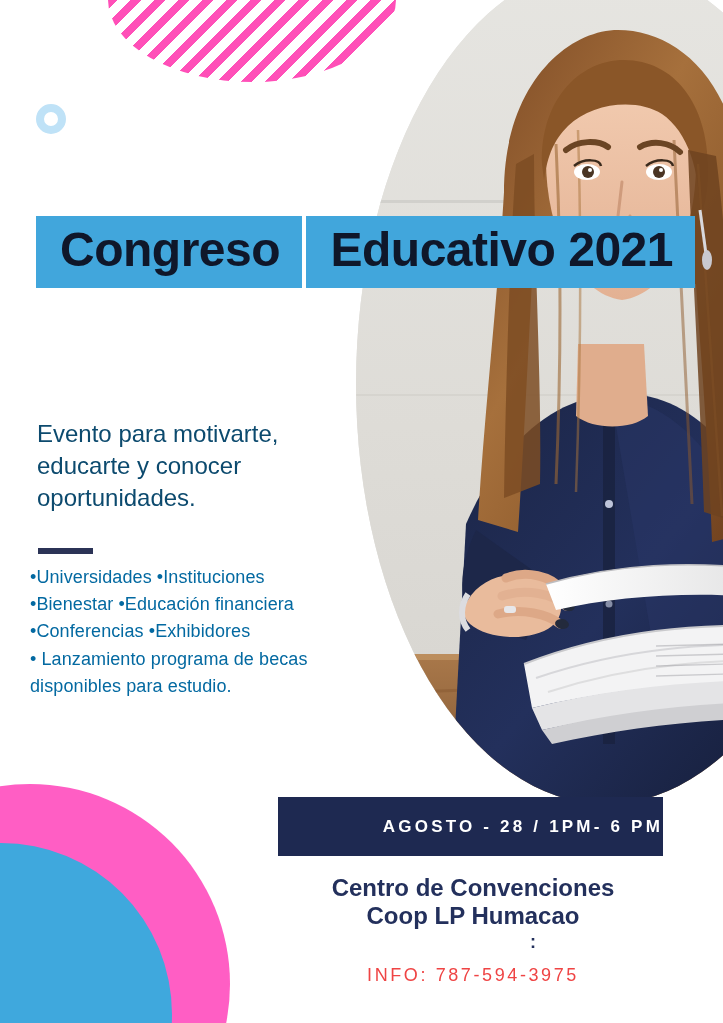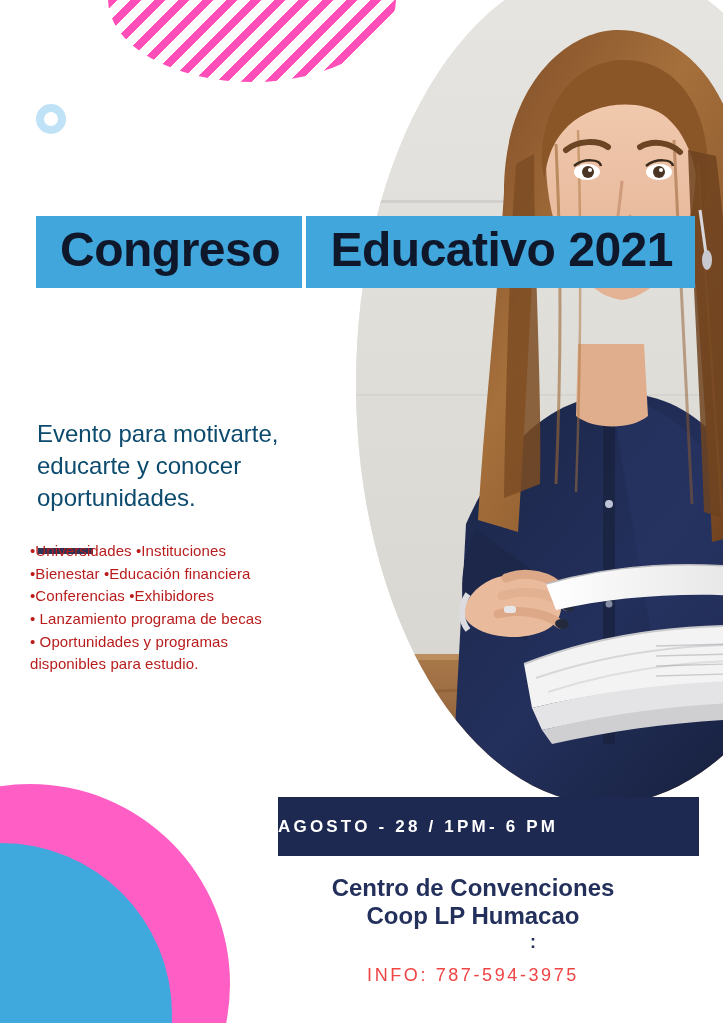--- a/index.html
+++ b/index.html
@@ -163,43 +163,43 @@
     width: 55px;
     height: 6px;
     background: #2B3356;
     z-index: 6;
   }
 
   
   #bullets {
     position: absolute;
     left: 30px;
-    top: 540px;
+    top: 564px;
     width: 400px;
     z-index: 6;
-    font-size: 15px;
+    font-size: 18px;
     line-height: 1.51;
-    color: #b91c1c;
+    color: #0369a1;
     letter-spacing: 0.1px;
   }
   .bullet-line { white-space: nowrap; }
   .bullet-line.wrap-cont { white-space: nowrap; }
 
   
   #date-banner {
     position: absolute;
     left: 278px;
     top: 797px;
-    width: 421px;
+    width: 385px;
     height: 59px;
     background: #1E2951;
     z-index: 7;
     display: flex;
     align-items: center;
-    justify-content: flex-start;
+    justify-content: flex-end;
   }
   #date-text {
     color: #ffffff;
     font-size: 17px;
     font-weight: bold;
     letter-spacing: 3.2px;
     white-space: nowrap;
   }
 
   
@@ -390,21 +390,20 @@
 
   <div id="subtitle">Evento para motivarte, educarte y conocer oportunidades.</div>
 
   <div id="divider"></div>
 
   <div id="bullets">
     <div class="bullet-line">•Universidades •Instituciones</div>
     <div class="bullet-line">•Bienestar •Educación financiera</div>
     <div class="bullet-line">•Conferencias •Exhibidores</div>
     <div class="bullet-line">• Lanzamiento programa de becas</div>
-    <div class="bullet-line">• Oportunidades  y programas</div>
     <div class="bullet-line wrap-cont">disponibles para estudio.</div>
   </div>
 
   <div id="date-banner">
     <span id="date-text">AGOSTO - 28 / 1PM- 6 PM</span>
   </div>
 
   <div id="venue">
     <div class="venue-line">Centro de Convenciones</div>
     <div class="venue-line">Coop LP Humacao</div>

